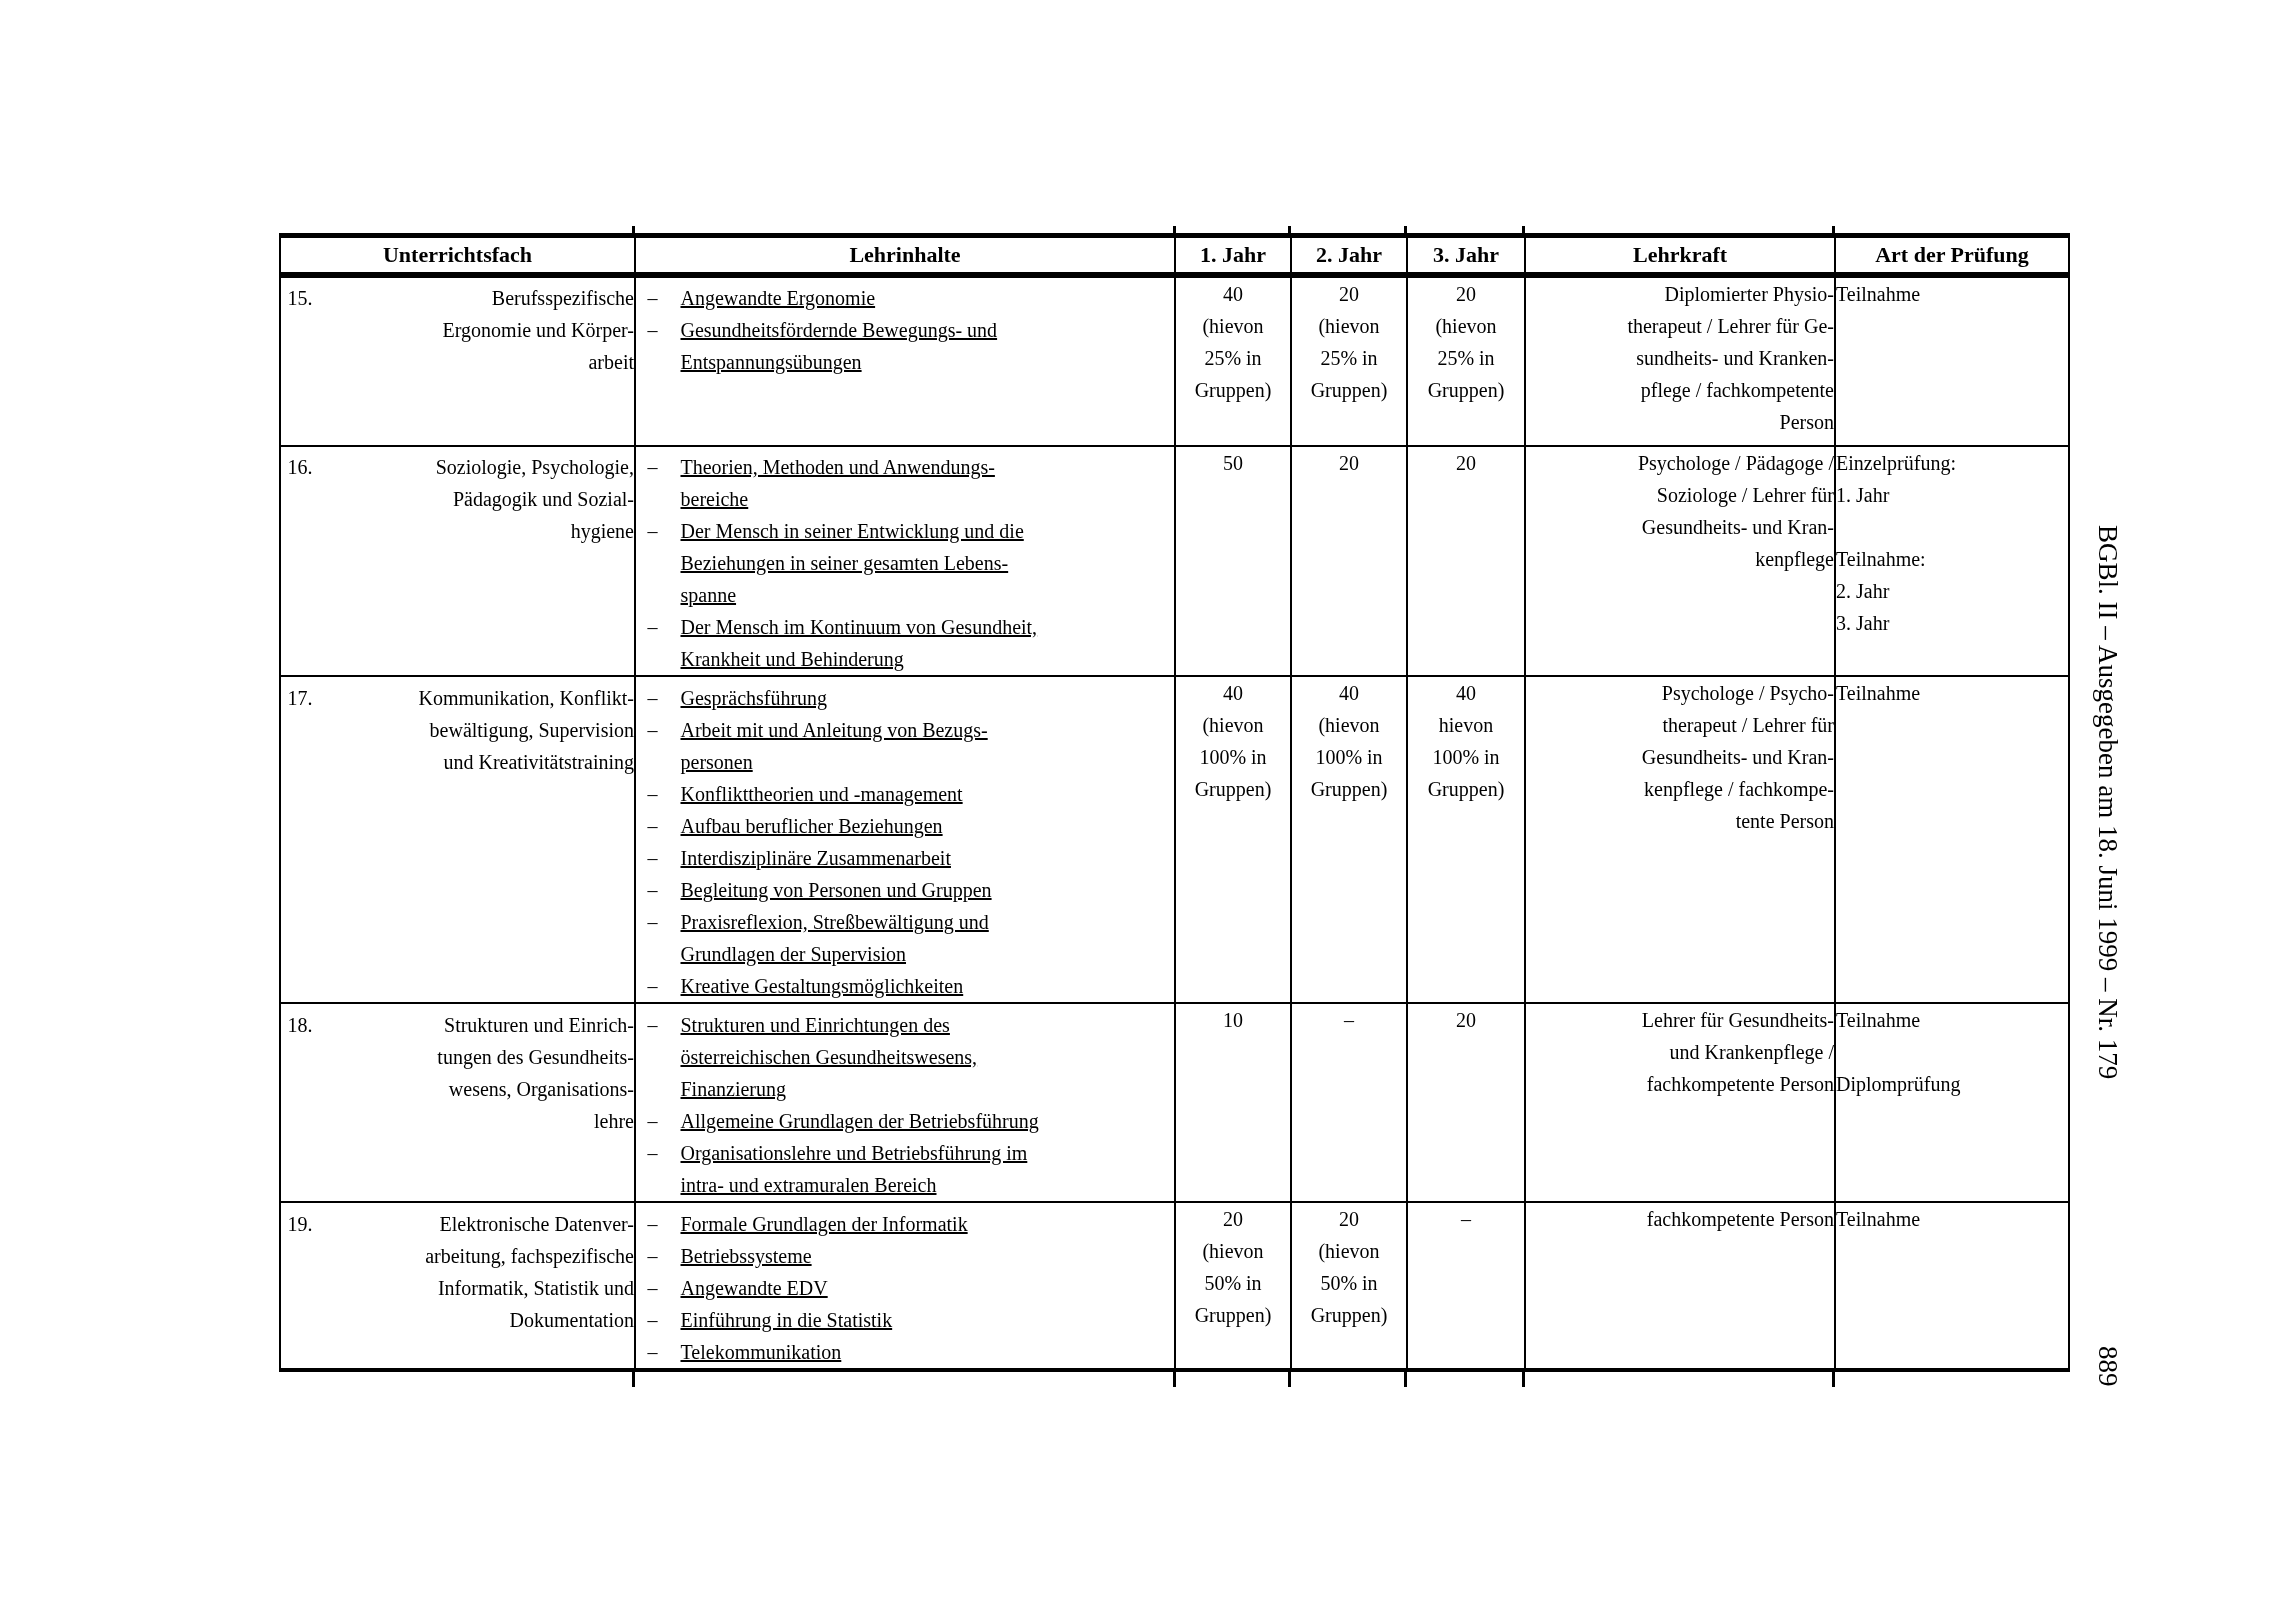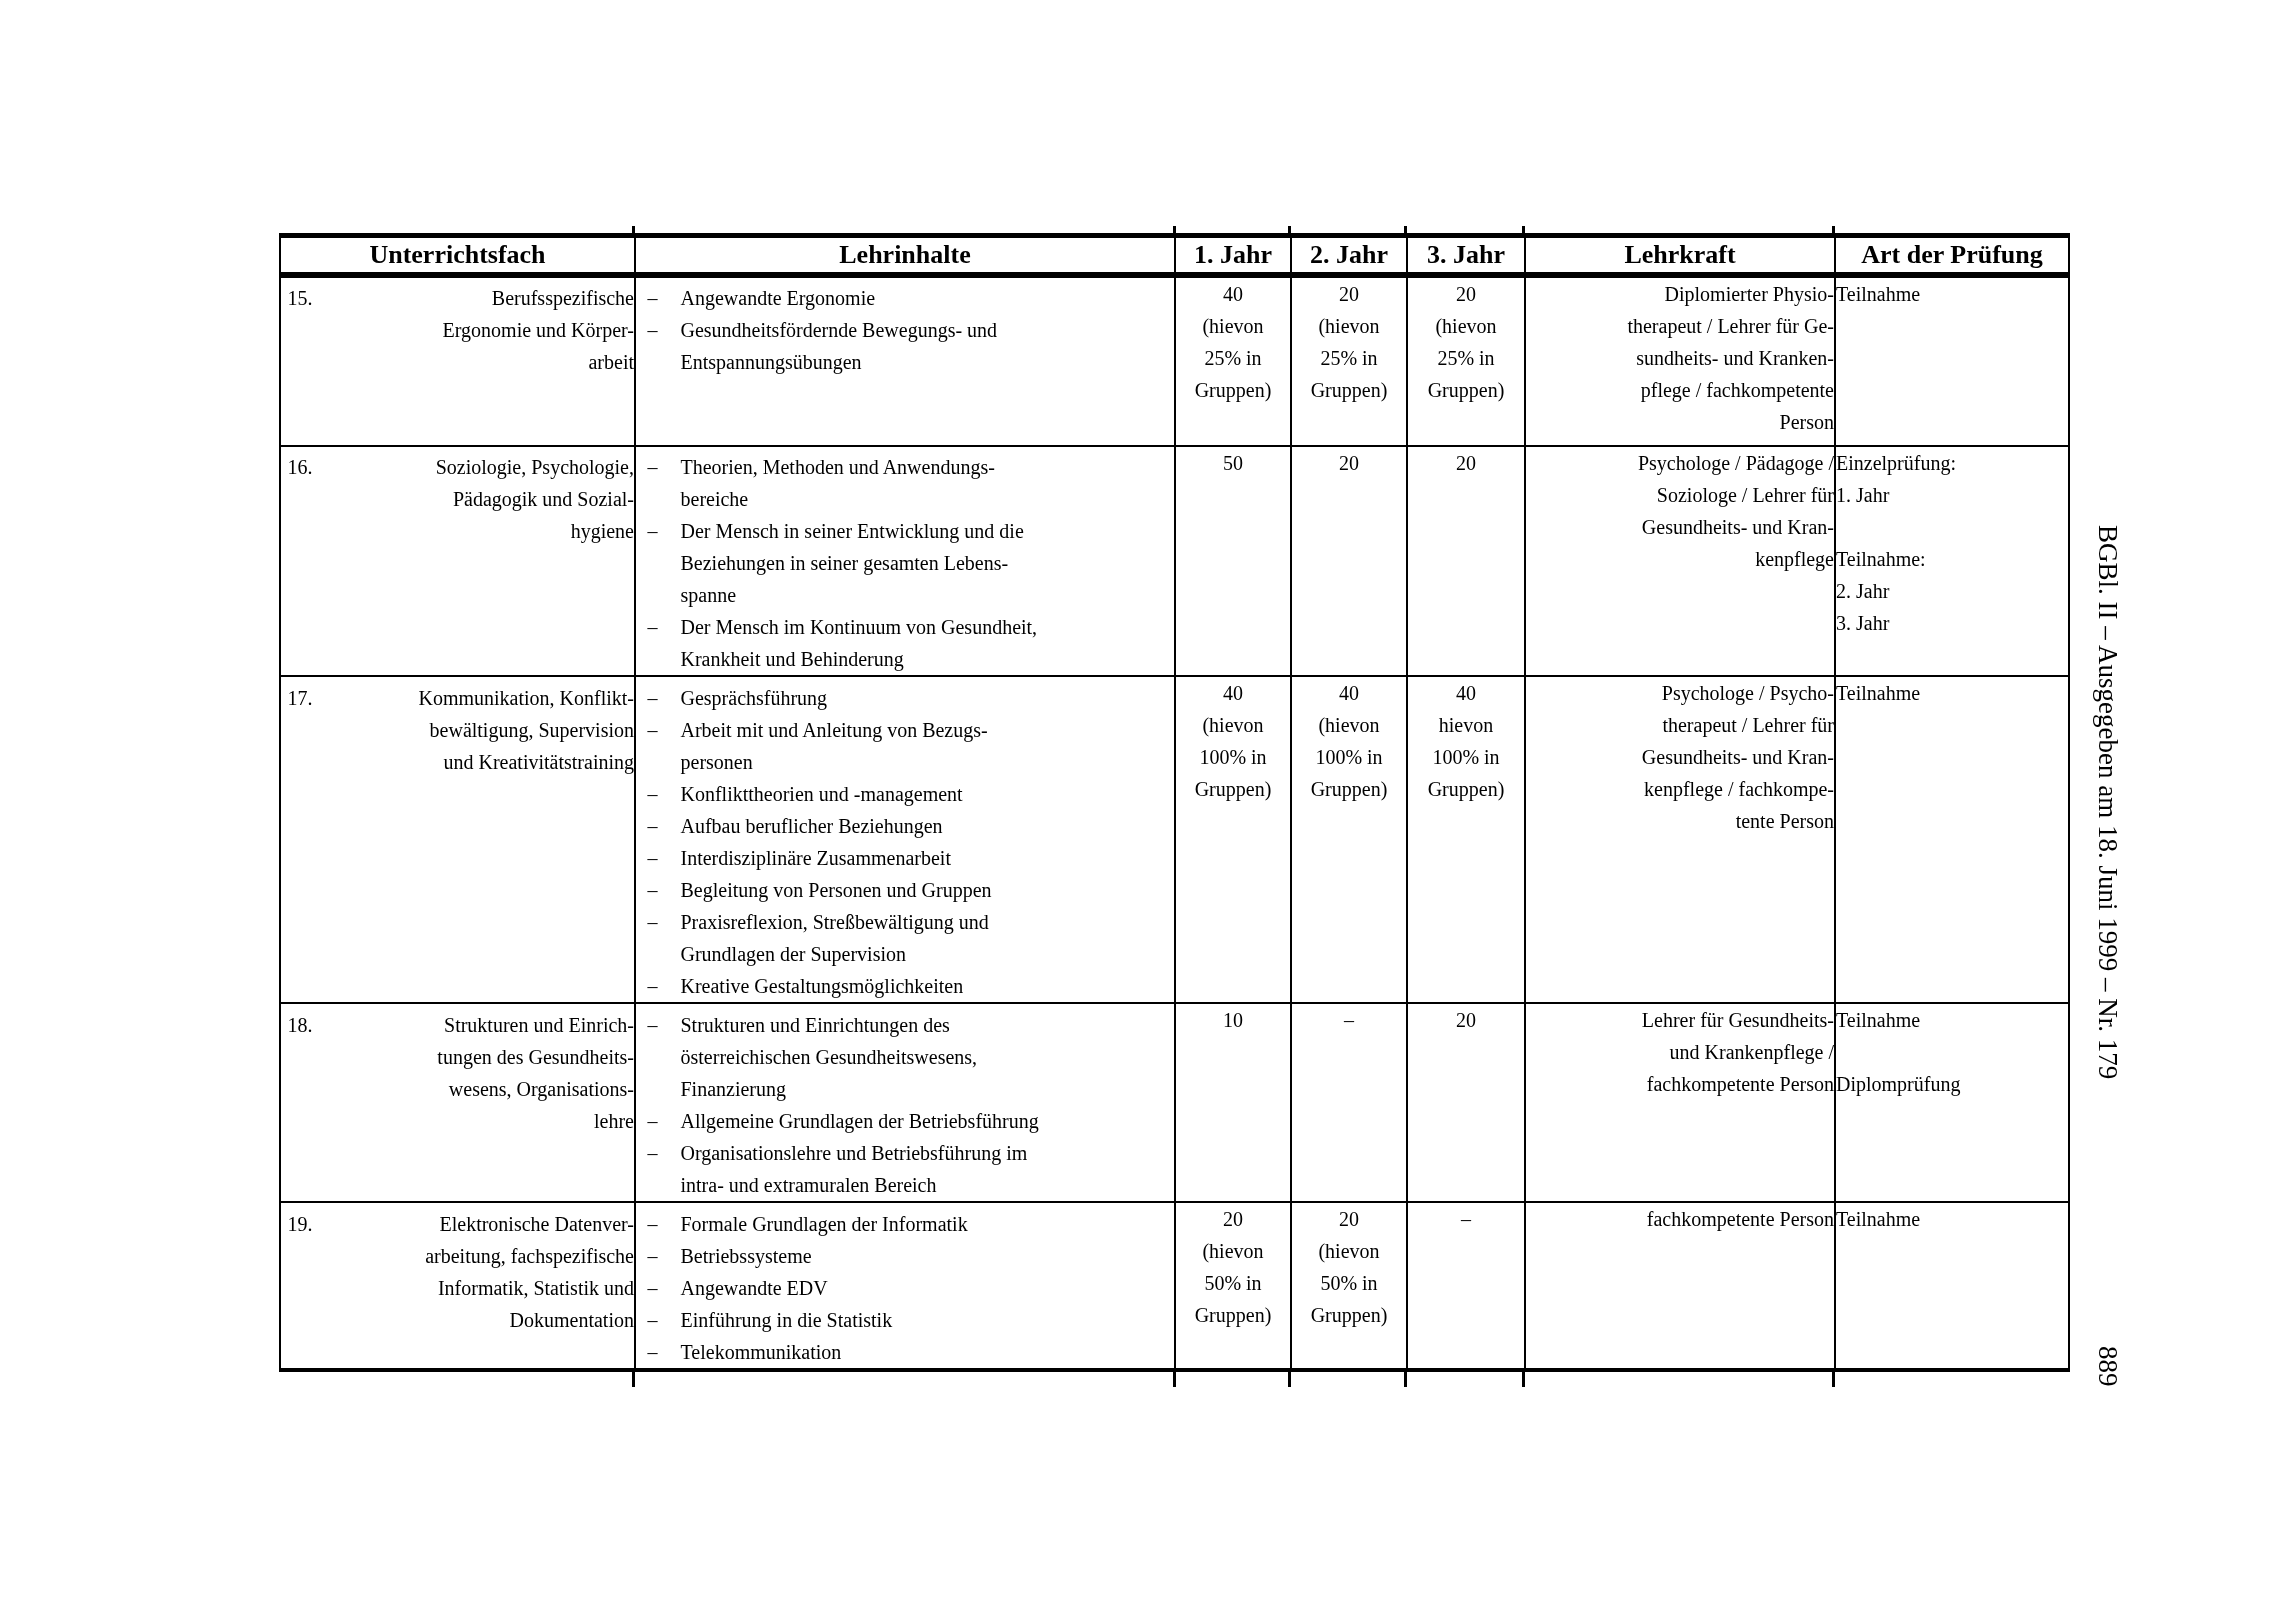--- a/index.html
+++ b/index.html
@@ -27,21 +27,21 @@
     border-right: 2.5px solid #000;
     border-top: 5.7px solid #000;
     border-bottom: 4.9px solid #000;
   }
 
   table.doc-table th {
     border: 2.5px solid #000;
     border-bottom: 6.6px solid #000;
     border-top: none;
     height: 39px;
-    font-size: 26px;
+    font-size: 22px;
     font-weight: bold;
     text-align: center;
     vertical-align: middle;
     padding: 0;
     white-space: pre;
   }
 
   table.doc-table td {
     border: 2.5px solid #000;
     vertical-align: top;
@@ -52,21 +52,21 @@
 
   
   .subj { display: flex; padding: 4.9px 0 0 6.6px; }
   .subj .num { flex: 0 0 39px; }
   .subj .name { flex: 1 1 auto; white-space: pre; text-align: right; }
 
   
   .items { padding: 4.9px 0 0 11.5px; }
   .li { display: flex; }
   .li .dash { flex: 0 0 33px; }
-  .li .txt { flex: 1 1 auto; white-space: pre; }
+  .li .txt { flex: 1 1 auto; white-space: pre; text-decoration: underline; }
 
   
   td.c-hours { text-align: center; padding-top: 4.9px; white-space: pre; }
 
   
   td.c-teacher { padding: 4.9px 1.6px 0 11.5px; white-space: pre; text-align: right; }
   td.c-exam { padding: 4.9px 1.6px 0 19.7px; white-space: pre; }
 
   
   .stub {

